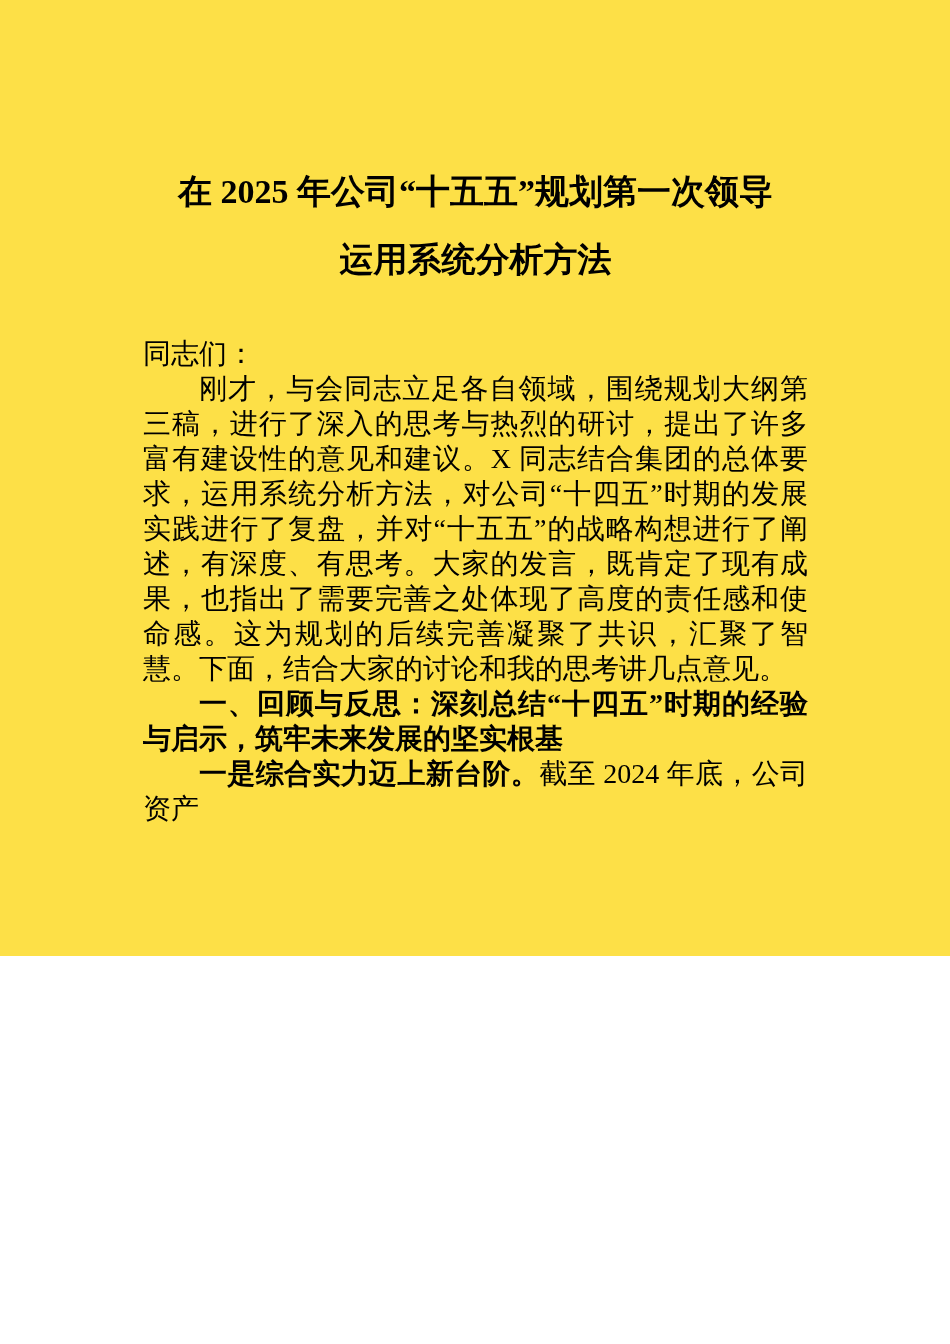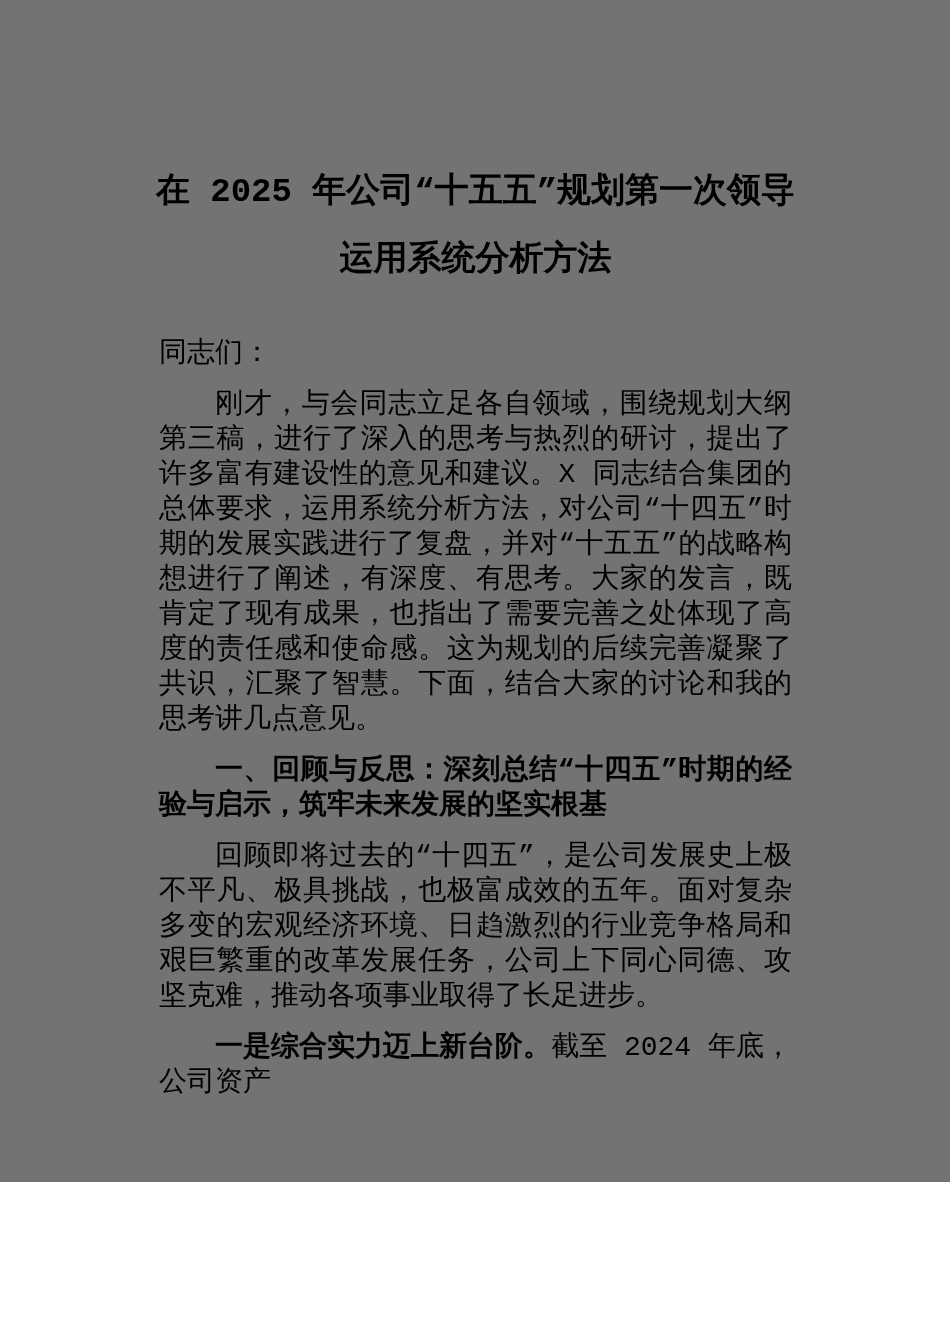--- a/index.html
+++ b/index.html
@@ -3,47 +3,47 @@
 <meta charset="utf-8">
 <style>
   html, body {
     margin: 0;
     padding: 0;
     background: #ffffff;
   }
   .page {
     position: relative;
     width: 950px;
-    height: 1182px;
-    background: #737373;
+    height: 956px;
+    background: #fde047;
     color: #000000;
     overflow: hidden;
     box-sizing: border-box;
     
-    font-family: Liberation Mono, monospace;
+    font-family: Liberation Serif, serif;
   }
   .content {
     padding: 158px 142px 0 143px;
   }
   .doc-title {
     margin: 0 0 42px 0;
     font-size: 34px;
     line-height: 68px;
     font-weight: 700;
     text-align: center;
     color: #000000;
   }
   .title-line { display: block; }
   .doc-body {
     font-size: 28px;
     line-height: 35px;
     text-align: justify;
     text-justify: inter-ideograph;
   }
-  .doc-body p { margin: 16px; }
+  .doc-body p { margin: 0; }
   .para { text-indent: 2em; }
   .salutation { text-indent: 0; }
   .heading { font-weight: 700; }
   .lead { font-weight: 700; }
   .page-number {
     position: absolute;
     left: 0;
     right: 0;
     top: 1184px;
     text-align: center;
@@ -64,21 +64,20 @@
     </h1>
 
     <div class="doc-body">
       <p class="salutation">同志们：</p>
 
 
       <p class="para">刚才，与会同志立足各自领域，围绕规划大纲第三稿，进行了深入的思考与热烈的研讨，提出了许多富有建设性的意见和建议。X 同志结合集团的总体要求，运用系统分析方法，对公司“十四五”时期的发展实践进行了复盘，并对“十五五”的战略构想进行了阐述，有深度、有思考。大家的发言，既肯定了现有成果，也指出了需要完善之处体现了高度的责任感和使命感。这为规划的后续完善凝聚了共识，汇聚了智慧。下面，结合大家的讨论和我的思考讲几点意见。</p>
 
       <p class="para heading">一、回顾与反思：深刻总结“十四五”时期的经验与启示，筑牢未来发展的坚实根基</p>
 
-      <p class="para">回顾即将过去的“十四五”，是公司发展史上极不平凡、极具挑战，也极富成效的五年。面对复杂多变的宏观经济环境、日趋激烈的行业竞争格局和艰巨繁重的改革发展任务，公司上下同心同德、攻坚克难，推动各项事业取得了长足进步。</p>
 
       <p class="para"><span class="lead">一是综合实力迈上新台阶。</span><span>截至 2024 年底，公司资产</span></p>
     </div>
 
   </div>
 
   <div class="page-number">1</div>
 </div>
 
 </body></html>

